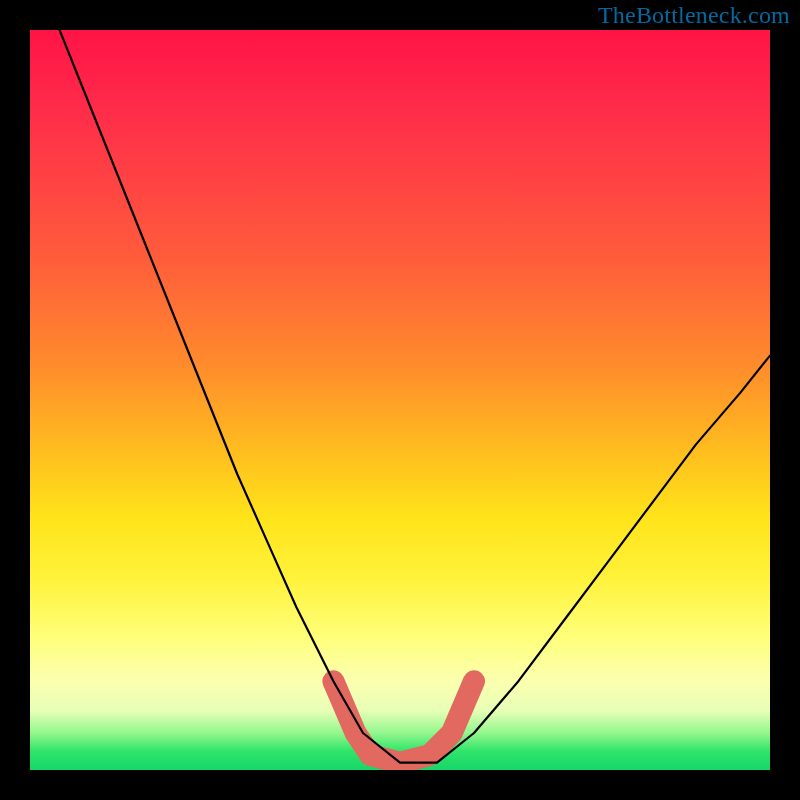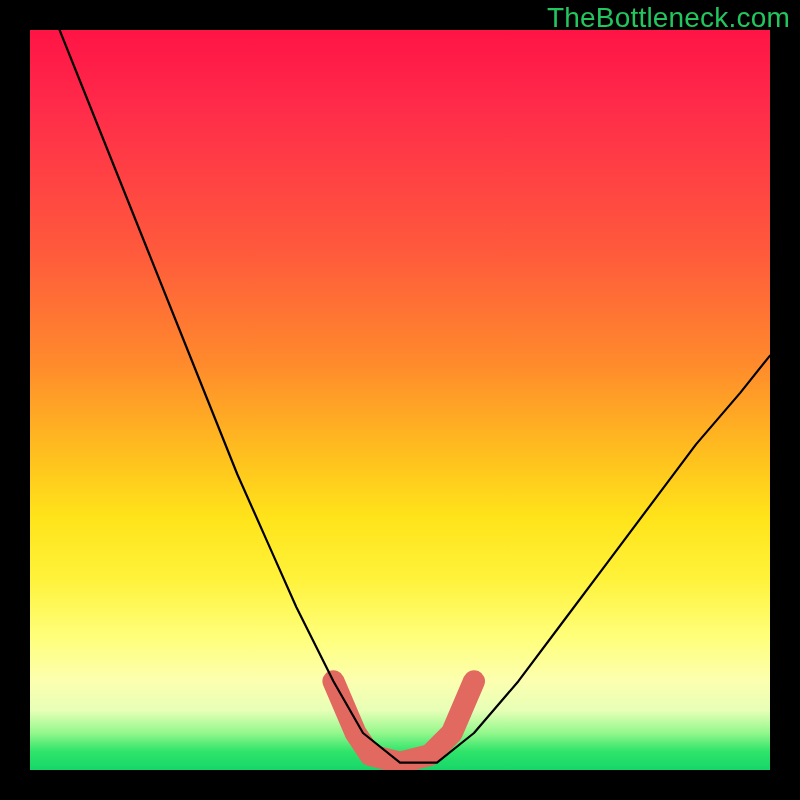--- a/index.html
+++ b/index.html
@@ -14,26 +14,27 @@
   .frame {
     position: relative;
     width: 800px;
     height: 800px;
     background: #000;
   }
   .watermark {
     position: absolute;
     top: 2px;
     right: 10px;
-    color: #22c55e;
-    font-size: 28px;
+    color: #0369a1;
+    font-size: 24px;
     font-weight: 500;
     letter-spacing: 0.2px;
     z-index: 30;
     user-select: none;
+    font-family: Liberation Serif, serif;
   }
   .plot-area {
     position: absolute;
     left: 30px;
     top: 30px;
     width: 740px;
     height: 740px;
     overflow: hidden;
   }
   .gradient {

